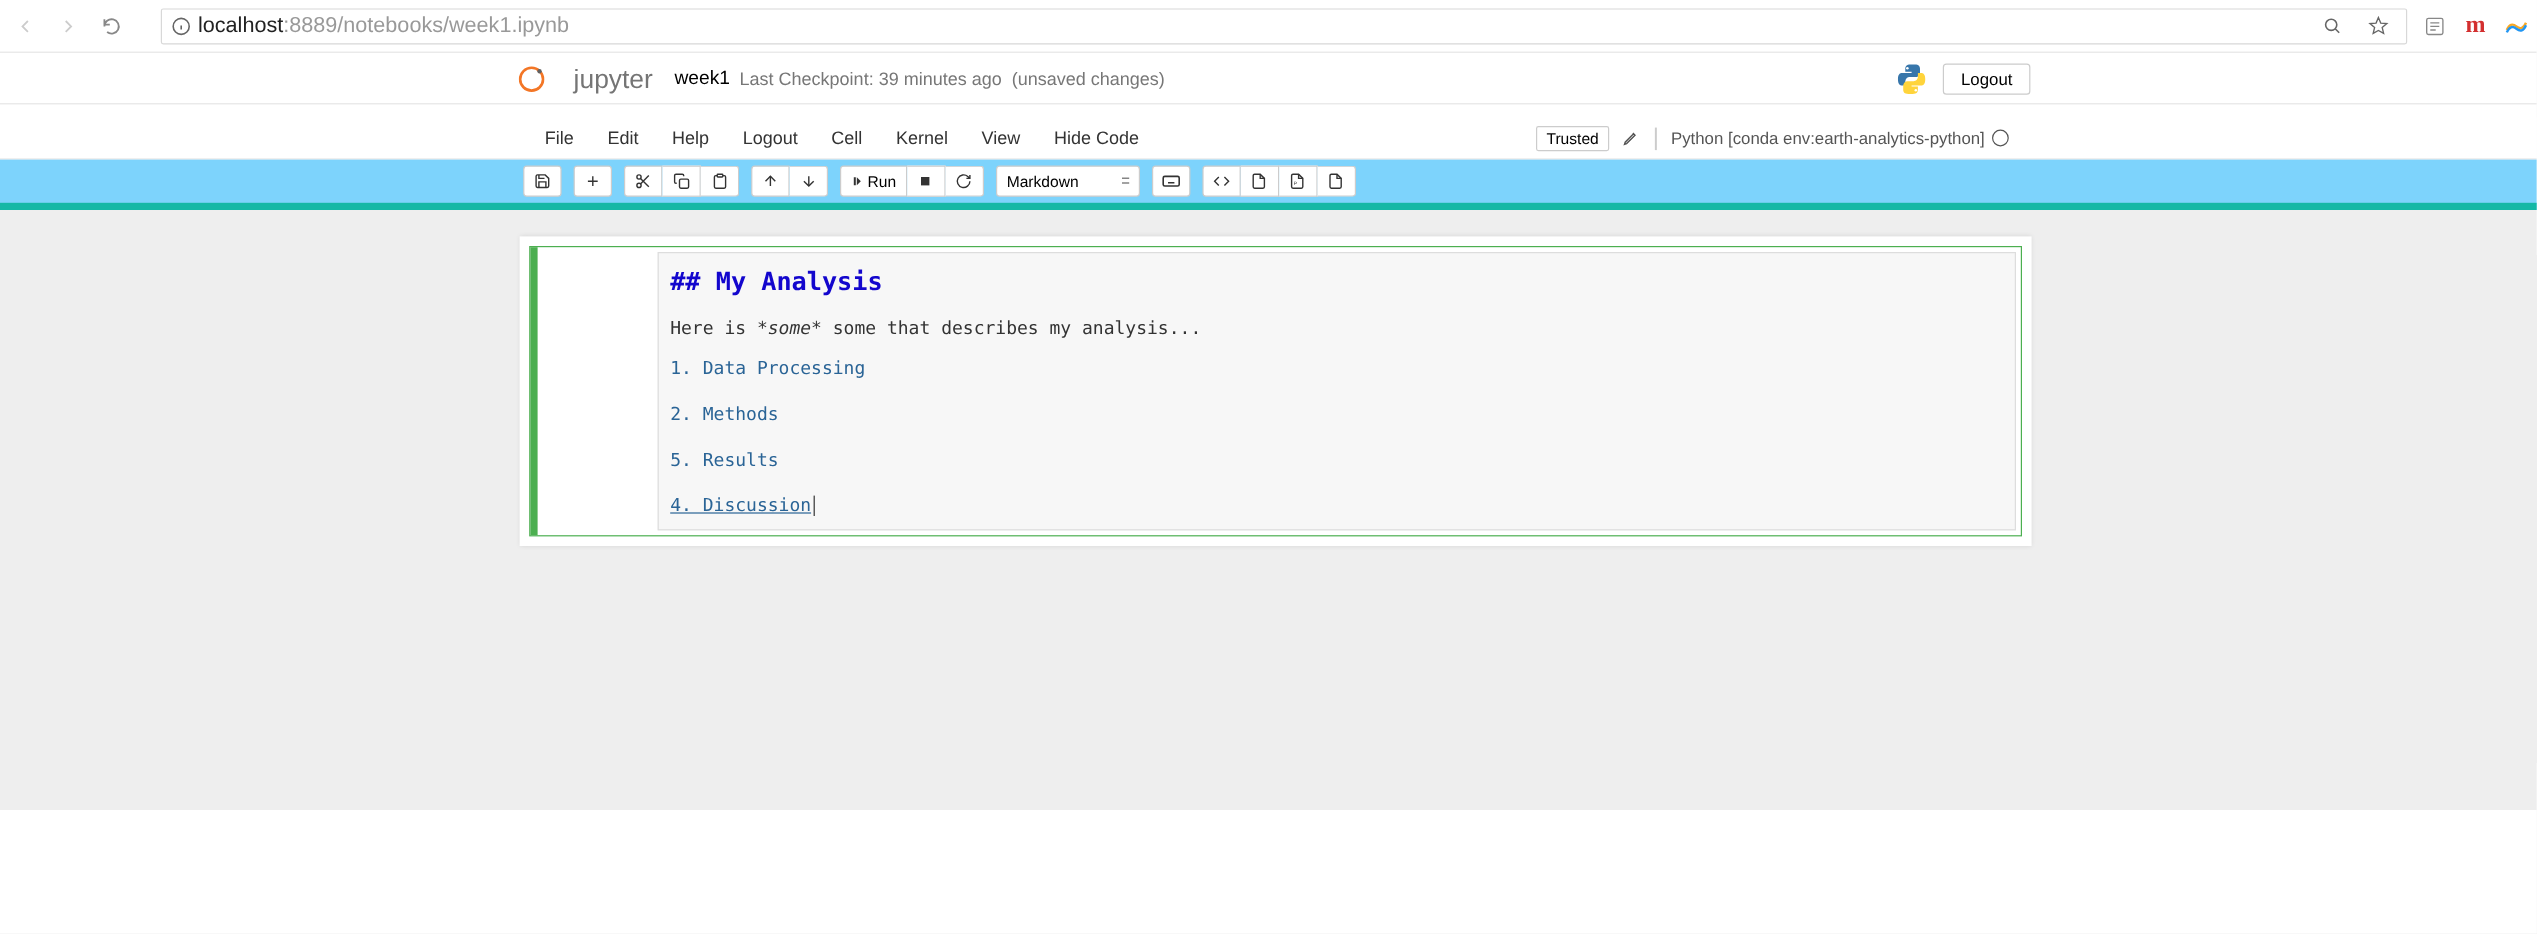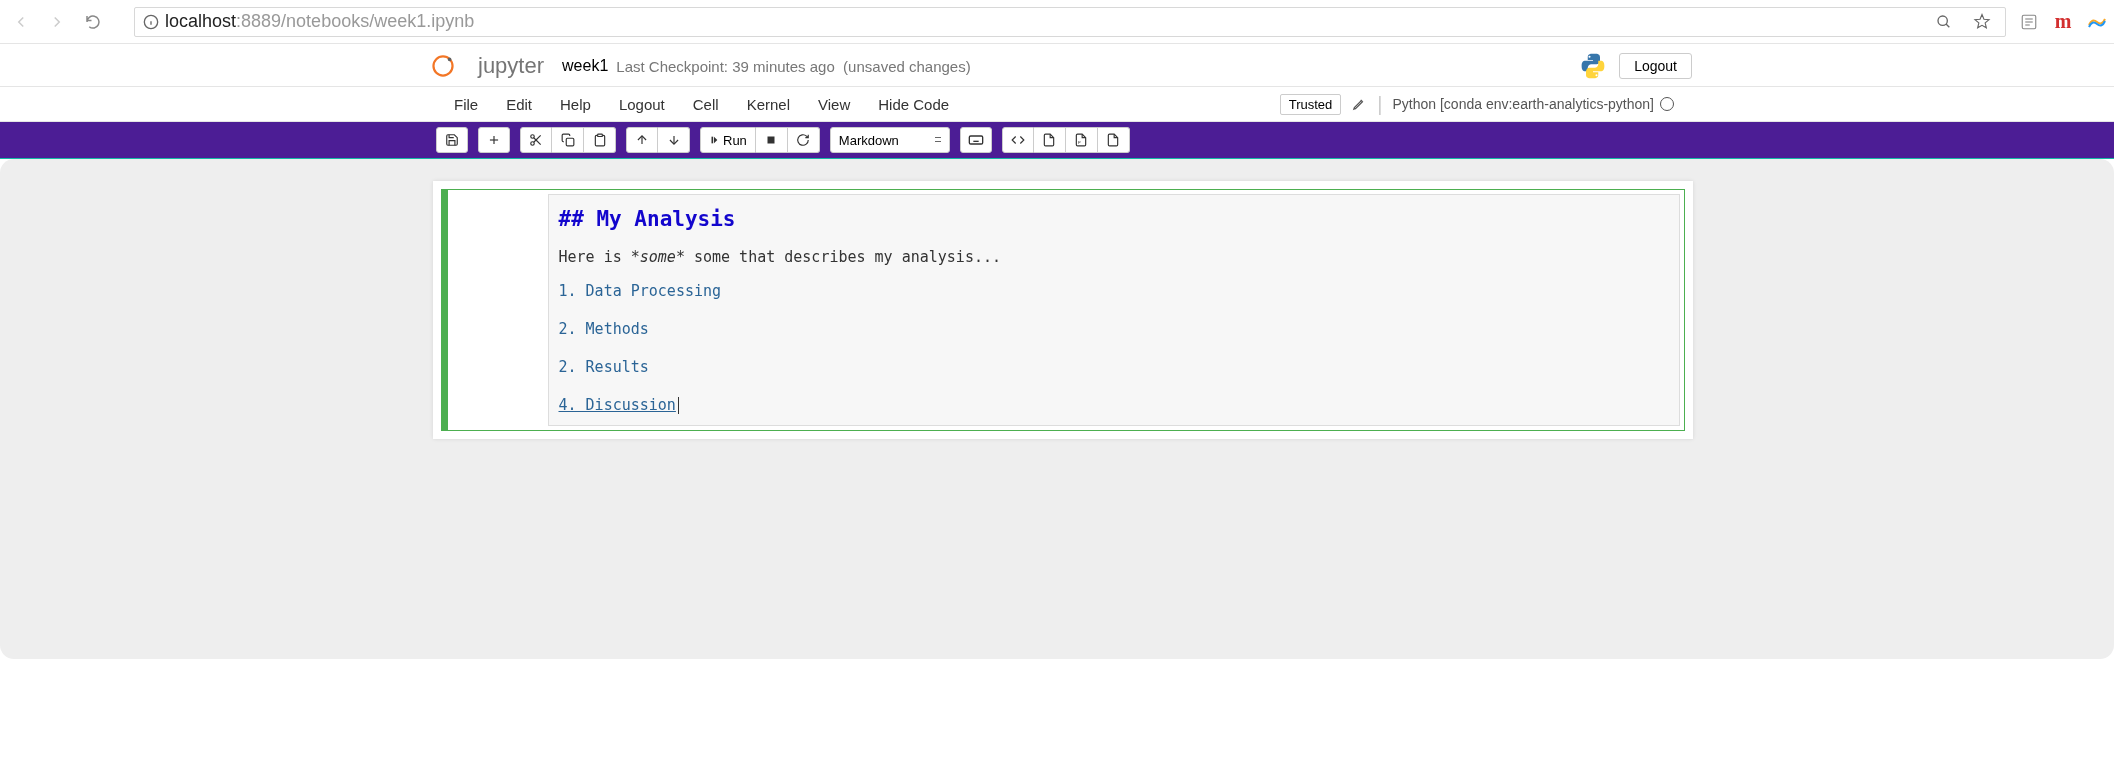--- a/index.html
+++ b/index.html
@@ -22,43 +22,43 @@
     .jp-header-inner { width: 1270px; margin: 0 auto; display: flex; align-items: center; padding-left: 10px; }
     .jp-logo { display: flex; align-items: center; gap: 24px; font-size: 22px; color: #757575; font-weight: 400; justify-content: space-between; }
     .jp-logo-img { width: 22px; height: 22px; }
     .nb-name { font-size: 16px; font-weight: 500; color: #000; margin-left: 18px; }
     .checkpoint { font-size: 15px; color: #777; margin-left: 8px; }
     .header-spacer { flex: 1; }
     .python-icon { width: 28px; height: 28px; margin-right: 12px; }
     .logout-btn { border: 1px solid #ccc; background: #fff; padding: 4px 14px; font-size: 14px; border-radius: 3px; cursor: pointer; }
     
     
-    .menubar { border-bottom: 1px solid #e5e5e5; background: #fff; }
+    .menubar { border-bottom: 1px solid #e5e5e5; background: #fff; margin-top: 11px; }
     .menubar-inner { width: 1270px; margin: 0 auto; display: flex; align-items: center; height: 34px; padding: 0 18px; }
     .menu-item { padding: 4px 14px; font-size: 15px; color: #333; cursor: pointer; }
     .menubar-spacer { flex: 1; }
     .trusted-btn { border: 1px solid #ccc; background: #fff; padding: 2px 8px; font-size: 13px; border-radius: 2px; margin-right: 10px; }
     .edit-icon { color: #666; margin-right: 10px; width: 16px; }
     .kernel-sep { color: #ccc; font-size: 20px; margin-right: 10px; }
     .kernel-name { font-size: 14px; color: #555; margin-right: 6px; }
     .kernel-indicator { display: inline-block; width: 14px; height: 14px; border: 1px solid #555; border-radius: 50%; }
     
     
-    .toolbar { border-bottom: 1px solid #14b8a6; background: #4c1d95; }
+    .toolbar { border-bottom: 6px solid #14b8a6; background: #7dd3fc; }
     .toolbar-inner { width: 1270px; margin: 0 auto; display: flex; align-items: center; height: 36px; padding: 0 14px; gap: 10px; }
     .btn-group { display: flex; }
     .tool-btn { border: 1px solid #ccc; background: #fff; width: 32px; height: 26px; display: inline-flex; align-items: center; justify-content: center; font-size: 13px; cursor: pointer; }
     .btn-group .tool-btn + .tool-btn { border-left: none; }
     .tool-btn:first-child { border-top-left-radius: 3px; border-bottom-left-radius: 3px; }
     .tool-btn:last-child { border-top-right-radius: 3px; border-bottom-right-radius: 3px; }
     .run-btn { width: auto; padding: 0 8px; gap: 4px; }
     .cell-type-select { border: 1px solid #ccc; background: #fff; height: 26px; padding: 0 20px 0 8px; font-size: 13px; border-radius: 3px; appearance: none; background-image: linear-gradient(#666,#666),linear-gradient(#666,#666); background-size: 6px 1px, 6px 1px; background-position: right 8px top 9px, right 8px top 13px; background-repeat: no-repeat; min-width: 120px; }
     
     
-    .nb-bg { background: #eee; padding: 22px 0 80px 11px; min-height: 500px; border-radius: 14px; }
+    .nb-bg { background: #eee; padding: 22px 0 80px 11px; min-height: 500px; }
     .nb-container { width: 1260px; margin: 0 auto; background: #fff; box-shadow: 0 0 4px rgba(0,0,0,0.1); padding: 8px; }
     .cell { border: 1px solid #4caf50; display: flex; }
     .cell-gutter { width: 6px; background: #4caf50; }
     .cell-prompt { width: 96px; }
     .cell-body { flex: 1; padding: 4px; }
     .md-editor { border: 1px solid #ddd; background: #f7f7f7; padding: 8px 10px; font-family: "Menlo", "Monaco", "Consolas", monospace; font-size: 15px; line-height: 1.6; }
     .md-h2 { color: #1306cd; font-size: 21px; font-weight: bold; margin-bottom: 8px; }
     .md-text { color: #333; margin-bottom: 10px; }
     .md-text .word-italic { font-style: italic; }
     .md-list-item { color: #2a6496; margin-bottom: 14px; }
@@ -294,19 +294,19 @@
       <div class="cell-gutter"></div>
       <div class="cell-prompt"></div>
       <div class="cell-body">
         <div class="md-editor">
           <div class="md-h2">## My Analysis</div>
           <div class="md-text">
             <span>Here is *</span><span class="word-italic">some</span><span>* some that describes my analysis...</span>
           </div>
           <div class="md-list-item">1. Data Processing</div>
           <div class="md-list-item">2. Methods</div>
-          <div class="md-list-item">2. Results</div>
+          <div class="md-list-item">5. Results</div>
           <div class="md-list-item"><span>4. Discussion</span><span class="cursor"></span></div>
         </div>
       </div>
     </div>
   </div>
 </div>
 
 </body></html>

